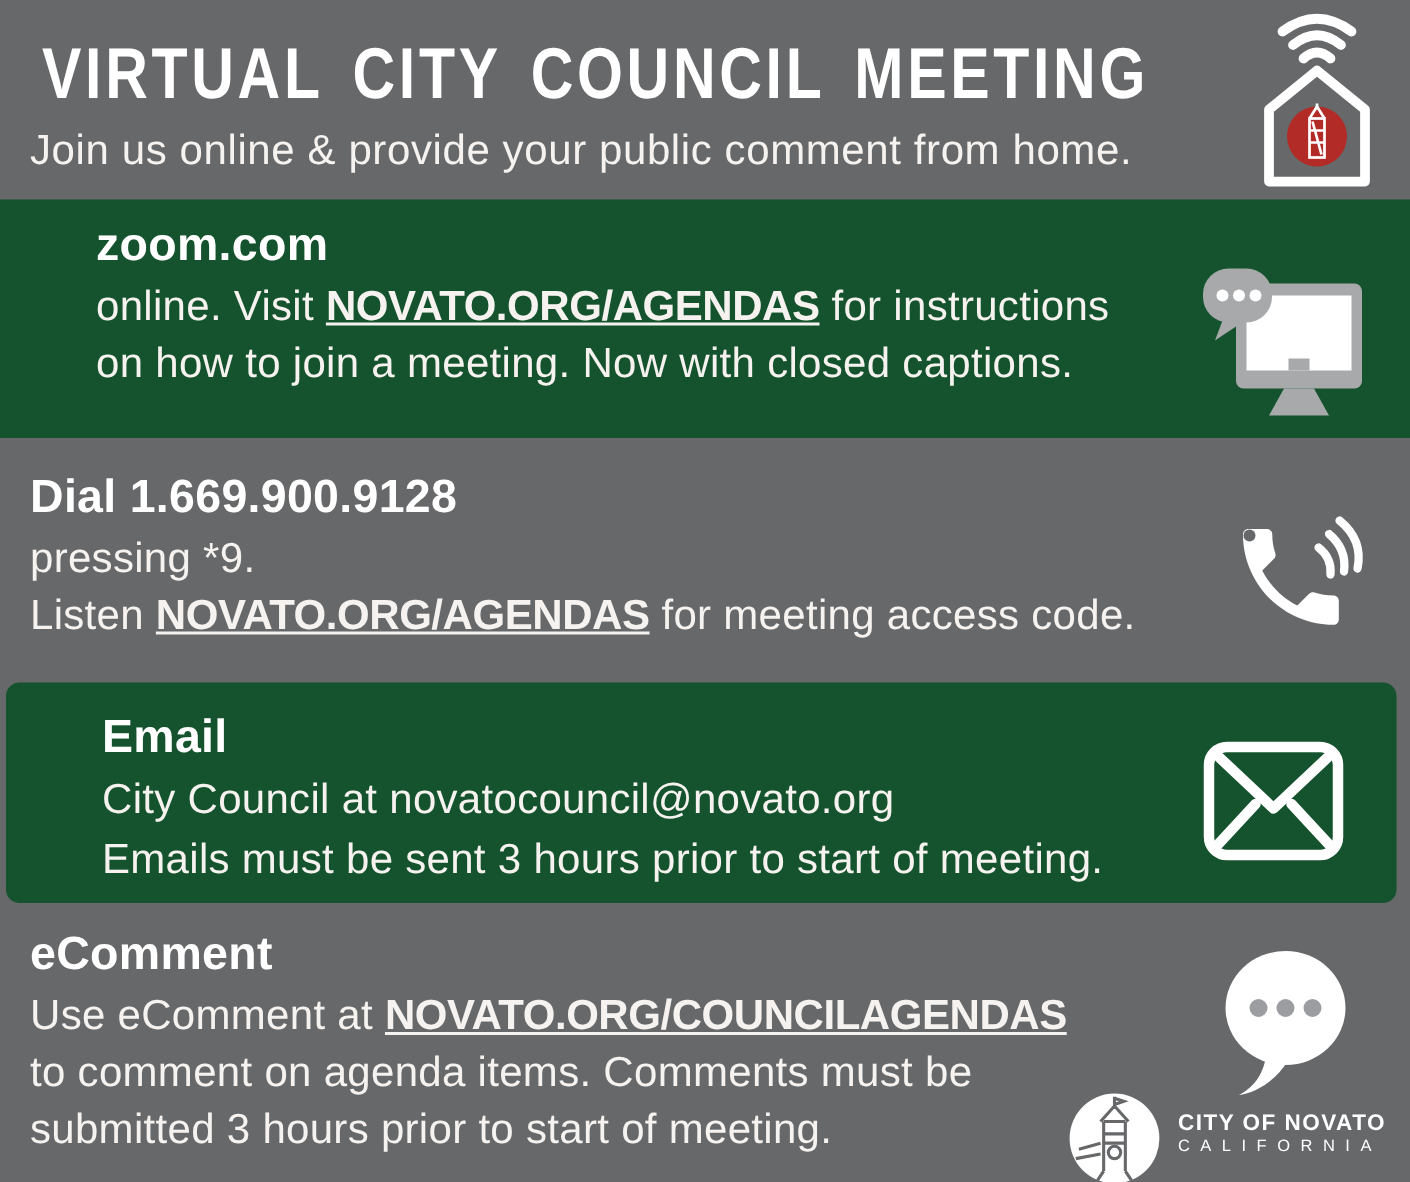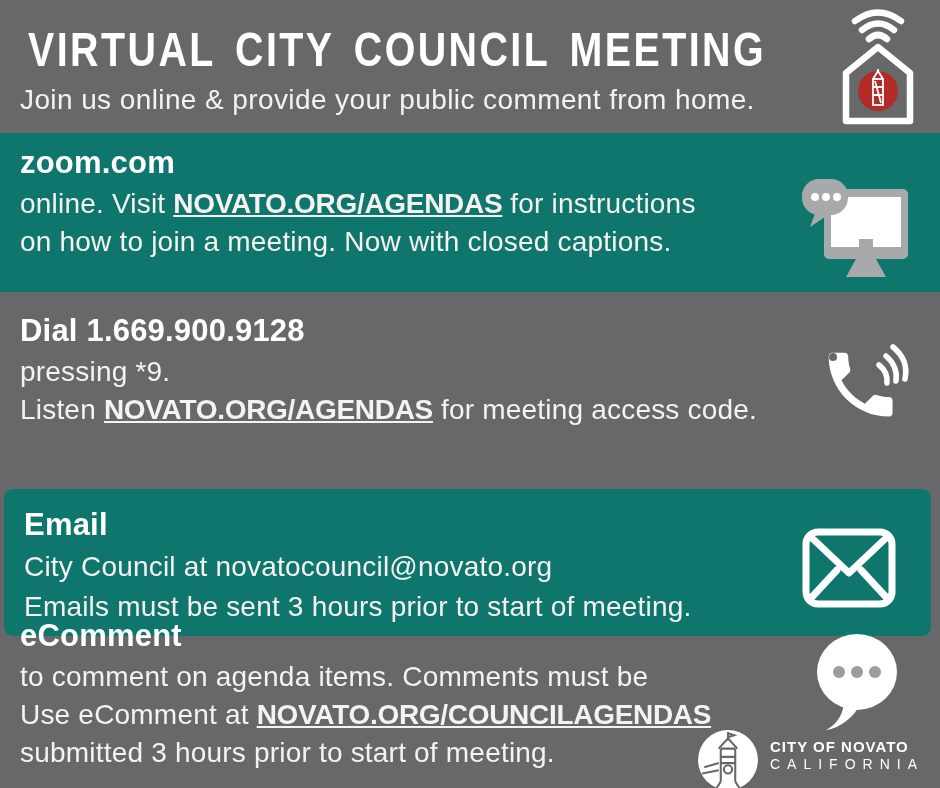--- a/index.html
+++ b/index.html
@@ -3,21 +3,21 @@
 <meta charset="utf-8">
 <style>
   html,body{margin:0;padding:0;background:#3a3b3c;}
   .poster{
     position:relative; width:940px; height:788px; overflow:hidden;
     background:#66686a;
     font-family:"Liberation Sans", sans-serif;
     -webkit-font-smoothing:antialiased;
   }
   .section{position:absolute; left:0; right:0; box-sizing:border-box;}
-  .red{background:#0f766e;}
+  .red{background:#14532d;padding-left:44px;}
   
   .hdr-title{
     position:absolute; left:28px; top:22px; margin:0;
     color:#ffffff; font-size:48px; font-weight:700; letter-spacing:3px; word-spacing:8px;
     white-space:nowrap; transform:scaleX(0.82); transform-origin:left center;
   }
   .hdr-sub{
     position:absolute; left:20px; top:84px; margin:0;
     color:#f5f2ef; font-size:28px; font-weight:400; letter-spacing:0.4px; white-space:nowrap;
   }
@@ -26,37 +26,37 @@
   .sec-inner{position:relative; height:100%; padding-left:20px; box-sizing:border-box;}
   .sec-heading{
     margin:0 0 5px 0; color:#ffffff; font-size:31px; font-weight:700; line-height:34px;
     letter-spacing:0.2px; white-space:nowrap;
   }
   .sec-body{color:#f5f2ef; font-size:28px; line-height:38px; letter-spacing:0.2px;}
   .sec-body div{white-space:nowrap;}
   .caps-bold{font-weight:700; letter-spacing:-0.3px;text-decoration:underline;}
   #sec-zoom .sec-inner{padding-top:13px;}
   #sec-phone .sec-inner{padding-top:22px;}
-  #sec-email{left:4px; right:9px; border-radius:9px;margin-top:34px;}
+  #sec-email{left:4px; right:9px; border-radius:9px;}
   #sec-email .sec-inner{padding-top:19px;}
   #sec-email .sec-body{line-height:40px;}
   #sec-ecomment .sec-inner{padding-top:17px;}
   .sec-icon{position:absolute;}
   #icon-monitor{right:28px; top:38px;}
   #icon-phone{right:24px; top:40px;}
   #icon-envelope{right:34px; top:38px;}
   #icon-bubble{right:40px; top:28px;}
   
   .footer-logo{
     position:absolute; right:16px; bottom:-8px;
     display:flex; align-items:center; gap:10px;
   }
   .logo-text{text-align:left; padding-bottom:14px;}
   .logo-org{color:#ffffff; font-size:15px; font-weight:700; letter-spacing:1px; white-space:nowrap;}
-  .logo-region{color:#ffffff; font-size:14px; font-weight:400; letter-spacing:7px; white-space:nowrap; margin-top:1px;}
+  .logo-region{color:#ffffff; font-size:11px; font-weight:400; letter-spacing:7px; white-space:nowrap; margin-top:1px;}
 </style>
 </head>
 <body>
 
 <div class="poster">
 
   <div class="section" style="top:0; height:170px;">
     <h1 class="hdr-title">VIRTUAL CITY COUNCIL MEETING</h1>
     <p class="hdr-sub">Join us online &amp; provide your public comment from home.</p>
     <span class="hdr-icon">
@@ -142,22 +142,22 @@
           </g>
         </svg>
       </span>
     </div>
   </div>
 
   <div id="sec-ecomment" class="section" style="top:602px; height:161px;">
     <div class="sec-inner">
       <h2 class="sec-heading">eComment</h2>
       <div class="sec-body">
+          <div><span>Use eComment at </span><span class="caps-bold">NOVATO.ORG/COUNCILAGENDAS</span></div>
           <div><span>to comment on agenda items. Comments must be</span></div>
-          <div><span>Use eComment at </span><span class="caps-bold">NOVATO.ORG/COUNCILAGENDAS</span></div>
           <div><span>submitted 3 hours prior to start of meeting.</span></div>
         </div>
       <span class="sec-icon" id="icon-bubble">
         <svg width="86" height="110" viewBox="0 0 86 110" aria-hidden="true">
           <ellipse cx="43" cy="42" rx="40" ry="38" fill="#ffffff"></ellipse>
           <path d="M30 74 C28 88 20 96 12 100 C26 98 38 88 44 78 Z" fill="#ffffff"></path>
           <circle cx="25" cy="42" r="6" fill="#9b9da0"></circle>
           <circle cx="43" cy="42" r="6" fill="#9b9da0"></circle>
           <circle cx="61" cy="42" r="6" fill="#9b9da0"></circle>
         </svg>

